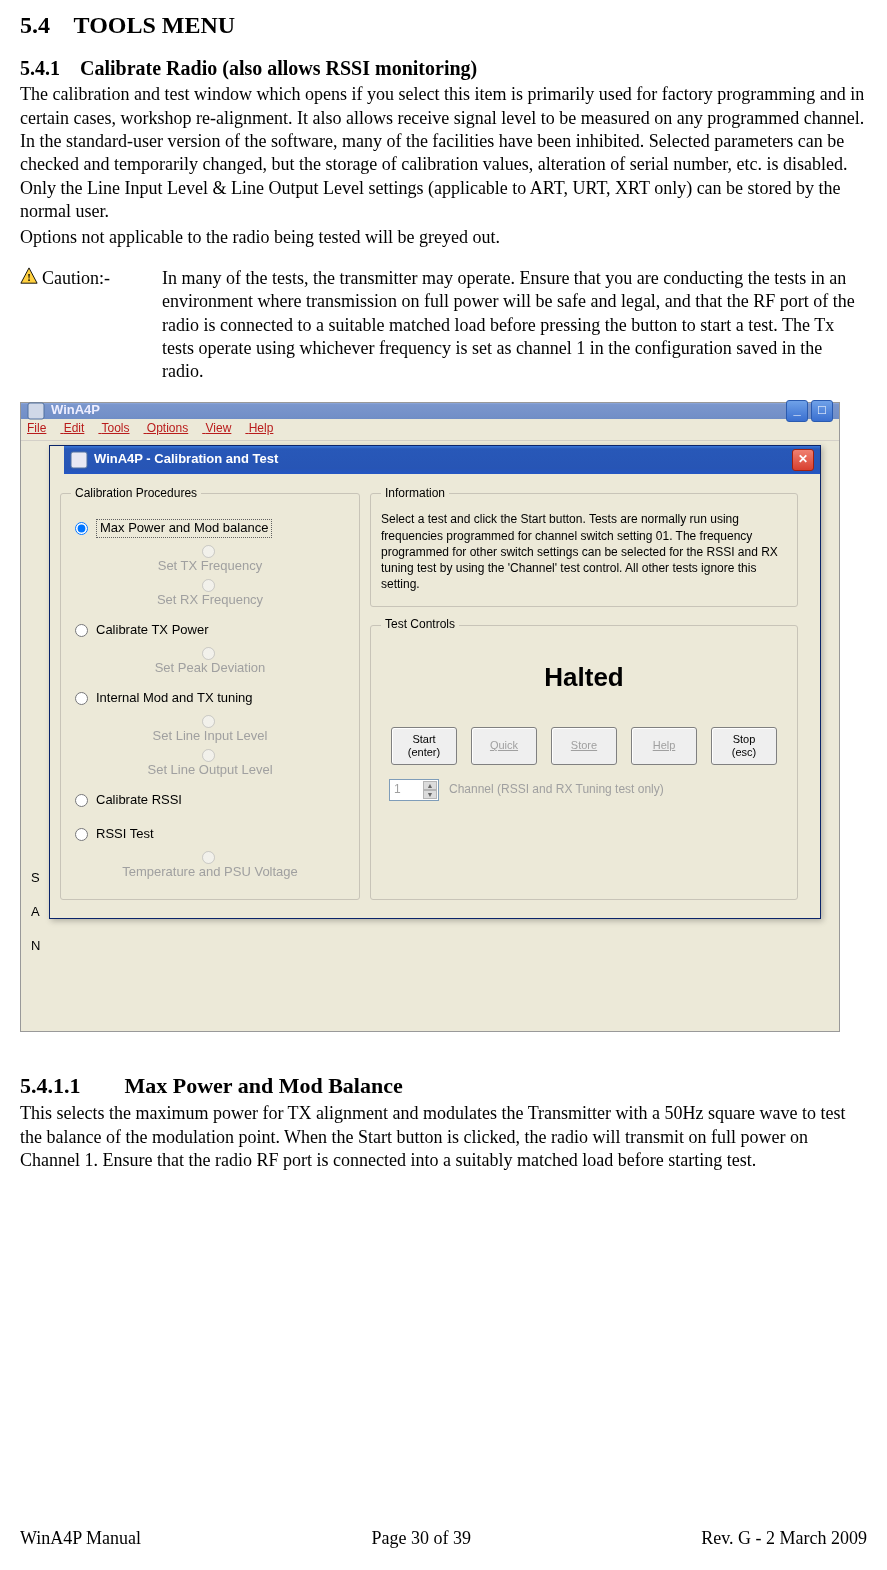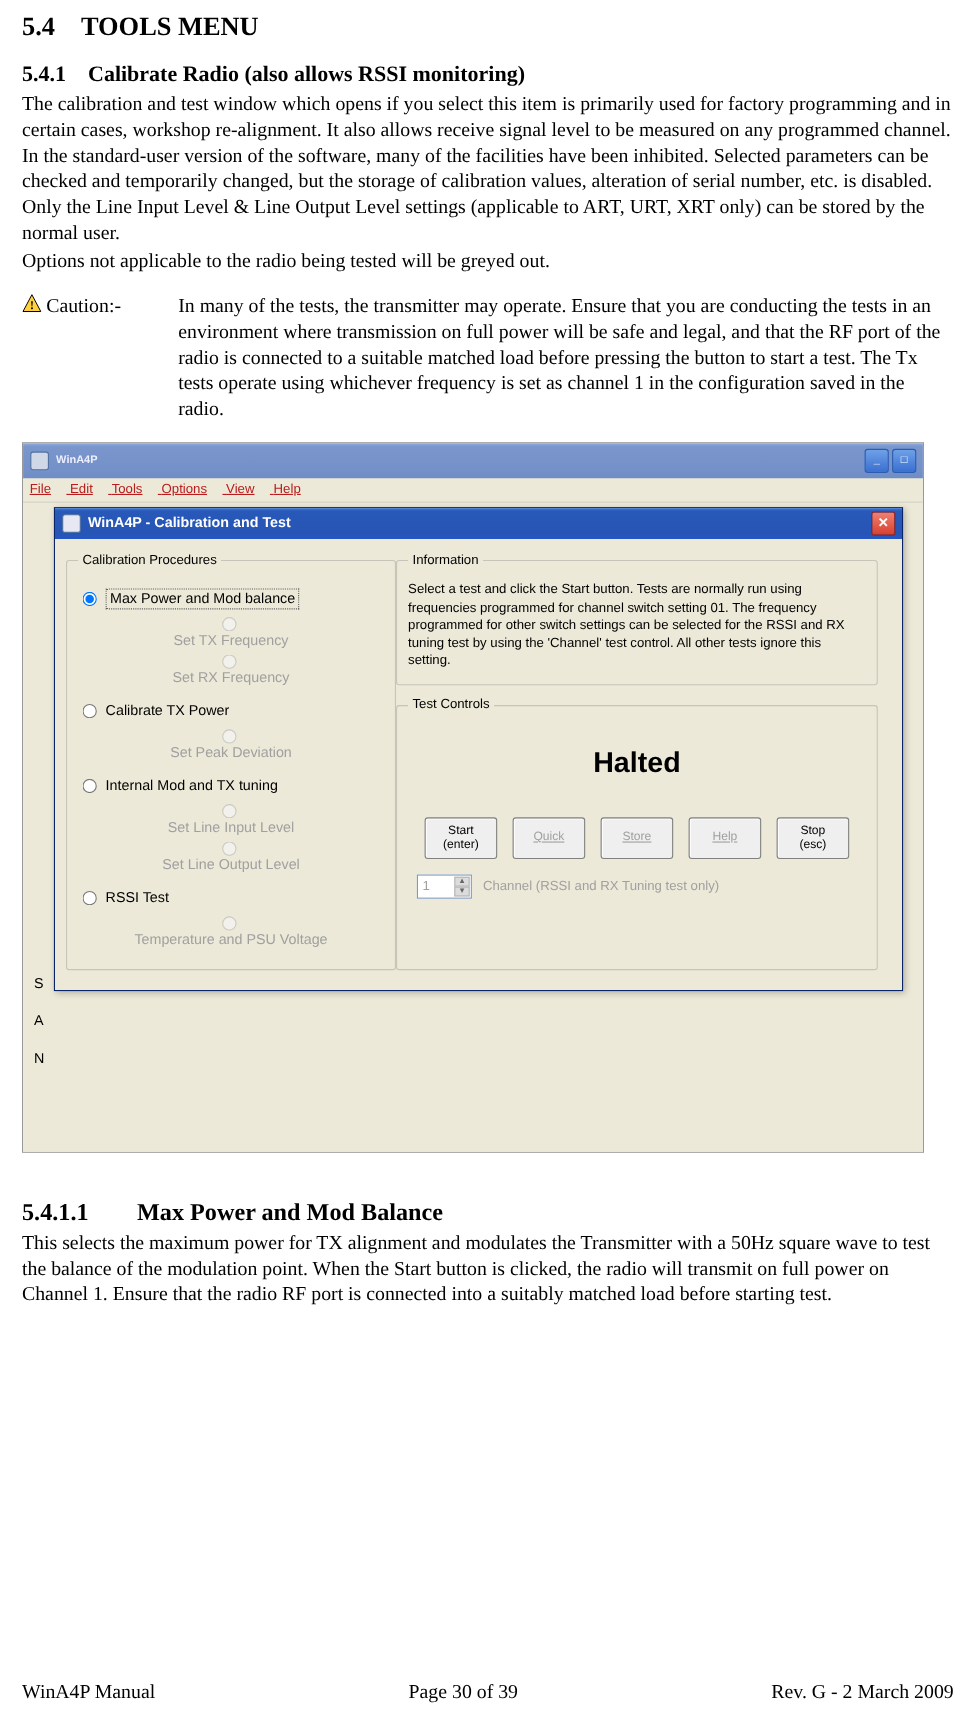--- a/index.html
+++ b/index.html
@@ -64,28 +64,28 @@
     font-family: Tahoma, Arial, sans-serif;
     font-size: 12px;
     color: #000;
     border: 1px solid #999;
   }
   .outer-window {
     background: #ece9d8;
     position: relative;
   }
   .titlebar {
-    height: 32px;
+    height: 16px;
     background: linear-gradient(#3b77d8,#2858b8 10%,#2755b5 80%,#2456c4);
     color: #fff;
     display: flex;
     align-items: center;
     padding: 0 6px;
     font-weight: bold;
-    font-size: 10px;
+    font-size: 13px;
   }
   .titlebar.inactive {
     background: linear-gradient(#8ea9dd,#7a96cc 10%,#7390c8 80%,#6f8dc5);
     color: #eef;
   }
   .titlebar .spacer { flex: 1; }
   .winbtn {
     width: 22px; height: 22px;
     margin-left: 3px;
     border-radius: 3px;
@@ -122,25 +122,25 @@
   }
   .dialog {
     position: absolute;
     left: 28px;
     top: 4px;
     width: 772px;
     background: #ece9d8;
     border: 1px solid #0a246a;
     box-shadow: 2px 2px 6px rgba(0,0,0,.25);
   }
-  .dialog .titlebar { height: 28px; font-size: 13px; }
+  .dialog .titlebar { height: 28px; font-size: 13px; margin-left: 14px; }
   .dialog-body {
     padding: 12px 22px 18px 10px;
     display: flex;
-    gap: 0;
+    gap: 10px;
   }
   fieldset.grp {
     border: 1px solid #c8c4b8;
     border-radius: 3px;
     padding: 10px 10px 14px 10px;
     margin: 0;
   }
   fieldset.grp > legend {
     padding: 0 4px;
     color: #000;
@@ -350,20 +350,24 @@
                     <label class="radio-row disabled">
                       <input type="radio" name="calproc" disabled="" style="">
                       <span>Set Line Input Level</span>
                     </label>
                     <label class="radio-row disabled">
                       <input type="radio" name="calproc" disabled="" style="">
                       <span>Set Line Output Level</span>
                     </label>
                     <label class="radio-row">
                       <input type="radio" name="calproc" style="">
+                      <span>Calibrate RSSI</span>
+                    </label>
+                    <label class="radio-row">
+                      <input type="radio" name="calproc" style="">
                       <span>RSSI Test</span>
                     </label>
                     <label class="radio-row disabled">
                       <input type="radio" name="calproc" disabled="" style="">
                       <span>Temperature and PSU Voltage</span>
                     </label>
                   </div>
               </fieldset>
             </div>
             <div class="right-col">

